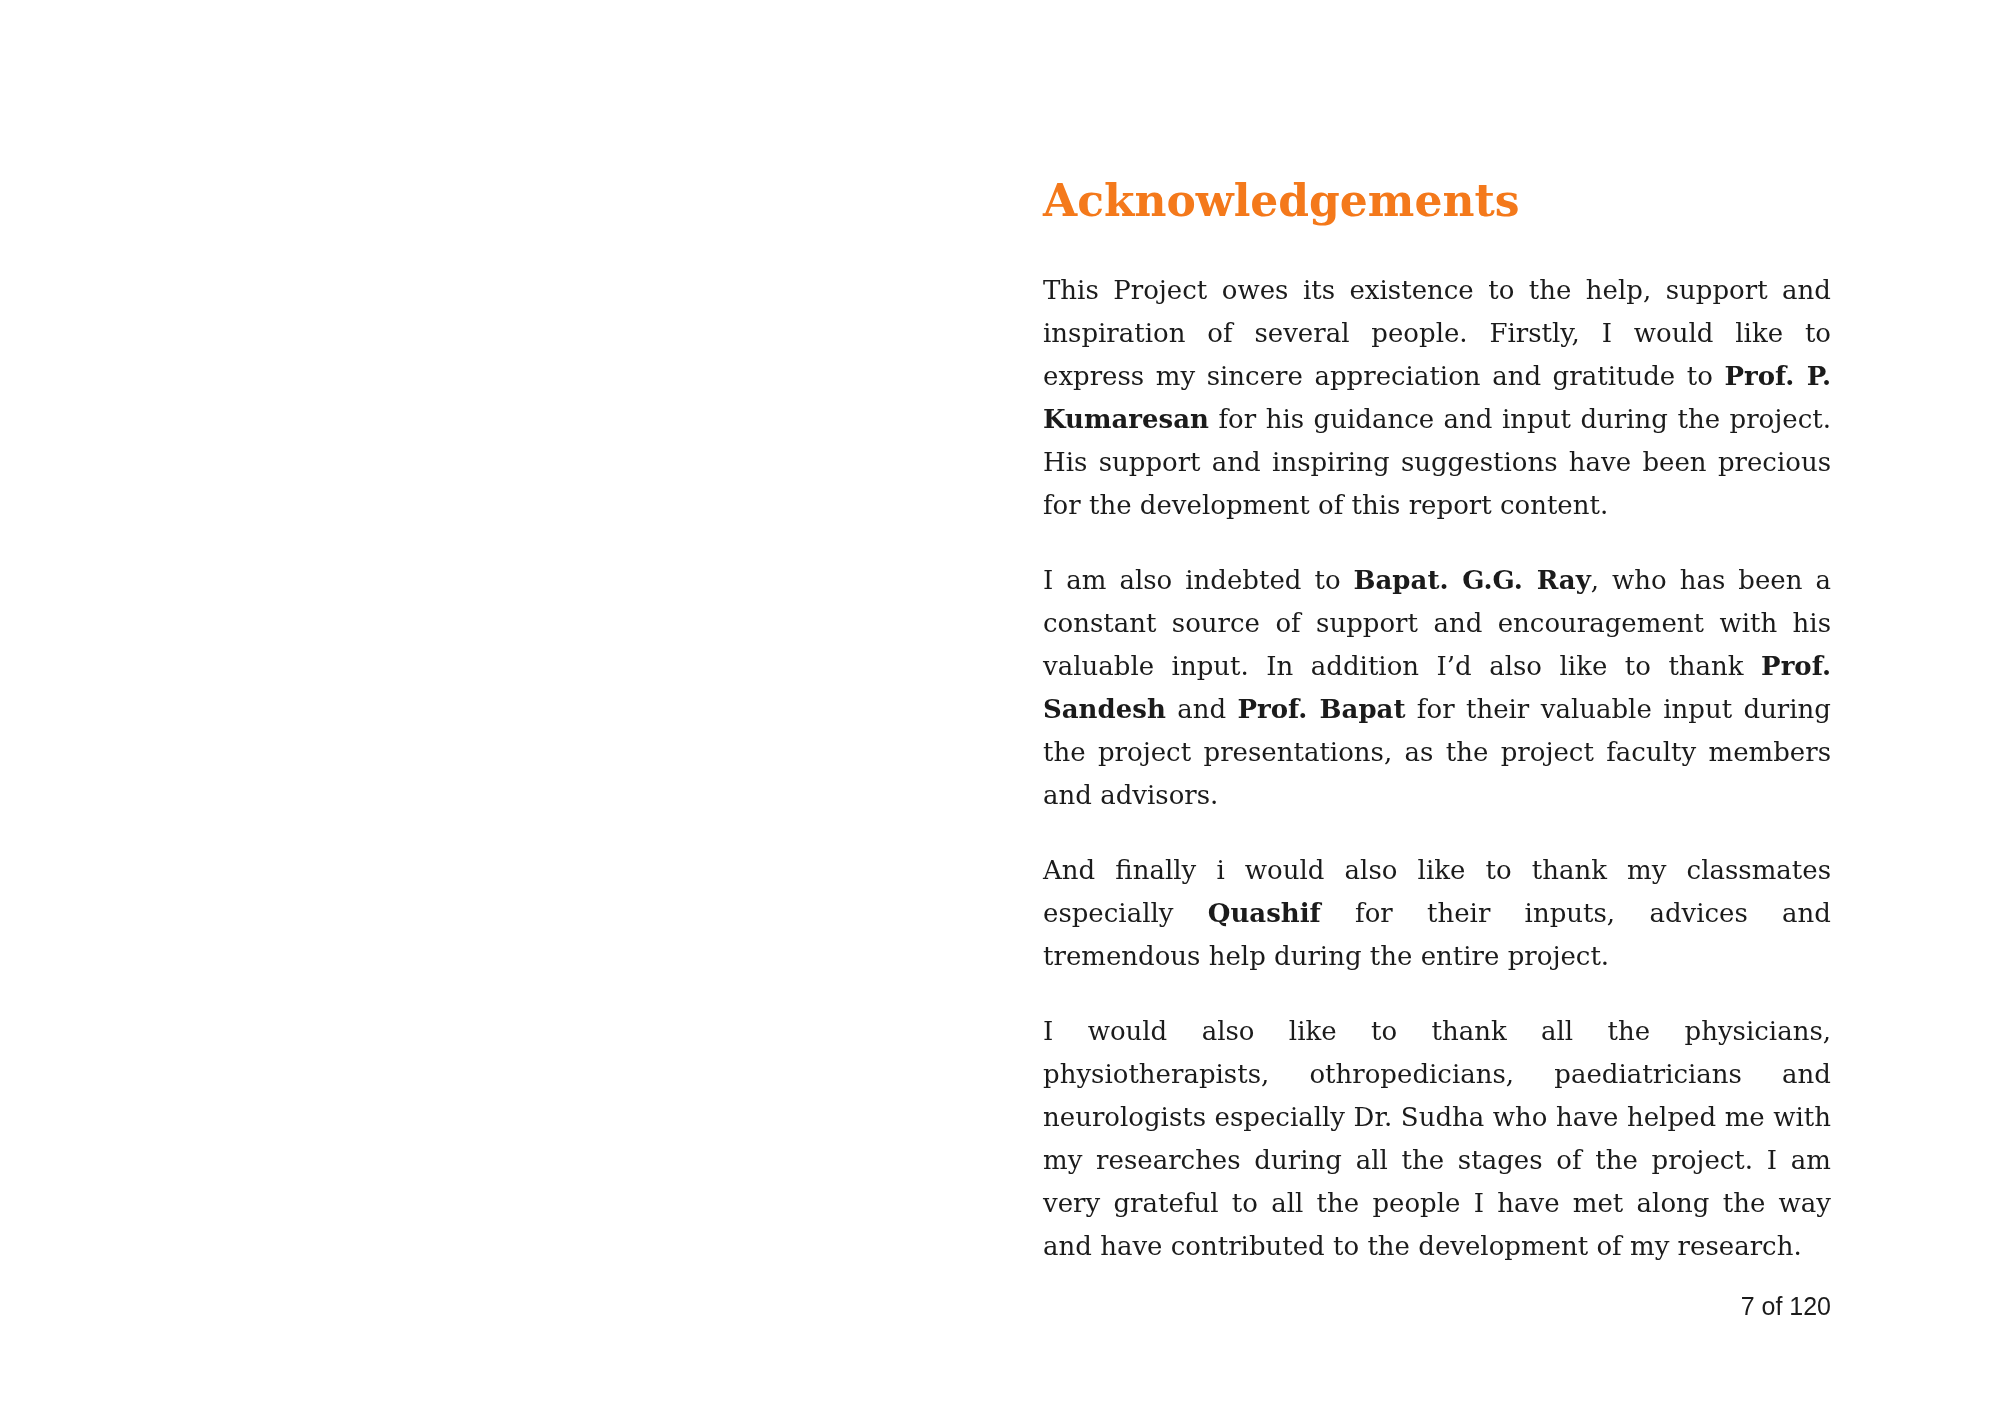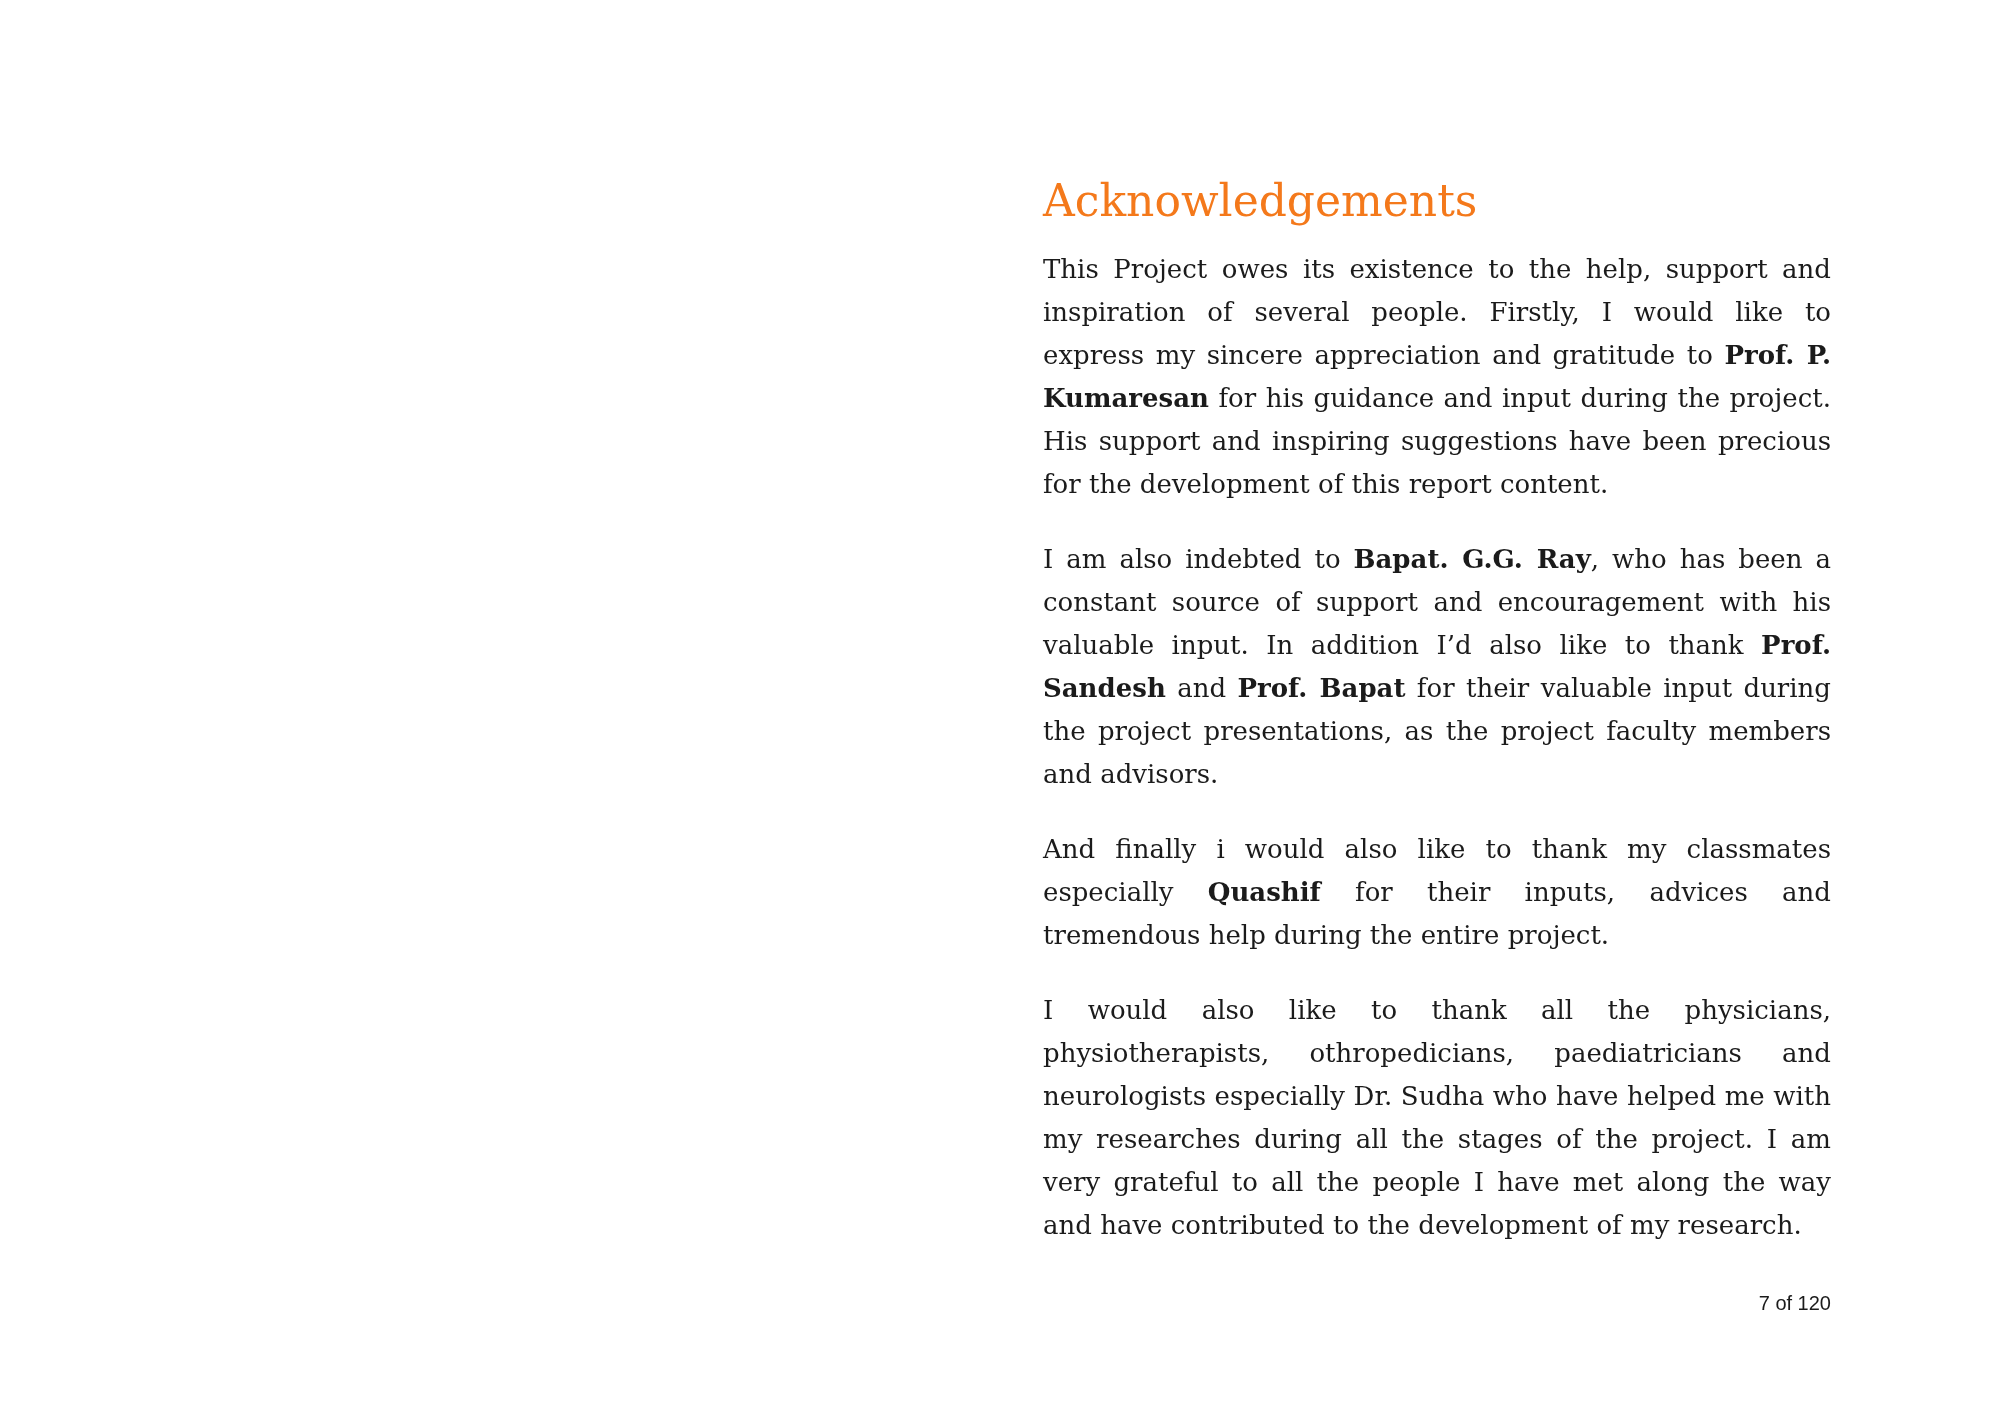--- a/index.html
+++ b/index.html
@@ -12,45 +12,45 @@
     overflow: hidden;
   }
   .content-column {
     position: absolute;
     left: 1043px;
     top: 176px;
     width: 788px;
   }
   .doc-title {
     font-family: "DejaVu Serif", serif;
-    font-weight: 400;
+    font-weight: 700;
     font-size: 44px;
     line-height: 1.15;
-    margin: 0 0 21px 0;
+    margin: 0 0 42px 0;
     letter-spacing: 0;
   }
   .paragraphs .para {
     font-family: "DejaVu Serif", serif;
     font-size: 26px;
     line-height: 43px;
     text-align: justify;
     text-justify: inter-word;
     margin: 16px 0 32px 0;
     hyphens: none;
   }
   .paragraphs .para:last-child { margin-bottom: 0; }
   .paragraphs .para b { font-weight: 700; }
   .page-number {
     position: absolute;
     left: 1043px;
     top: 1292px;
     width: 788px;
     text-align: right;
     font-family: "Liberation Sans", sans-serif;
-    font-size: 20px;
+    font-size: 25px;
   }
 </style>
 </head>
 <body style="background: rgb(255, 255, 255);">
 
 <div class="content-column">
   <h1 class="doc-title" style="color: rgb(244, 121, 27);">Acknowledgements</h1>
   <div class="paragraphs" style="color: rgb(27, 27, 27);">
       <p class="para"><span>This Project owes its existence to the help, support and inspiration of several people. Firstly, I would like to express my sincere appreciation and gratitude to </span><b>Prof. P. Kumaresan</b><span> for his guidance and input during the project. His support and inspiring suggestions have been precious for the development of this report content.</span></p>
       <p class="para"><span>I am also indebted to </span><b>Bapat. G.G. Ray</b><span>, who has been a constant source of support and encouragement with his valuable input. In addition I’d also like to thank </span><b>Prof. Sandesh</b><span> and </span><b>Prof. Bapat</b><span> for their valuable input during the project presentations, as the project faculty members and advisors.</span></p>

